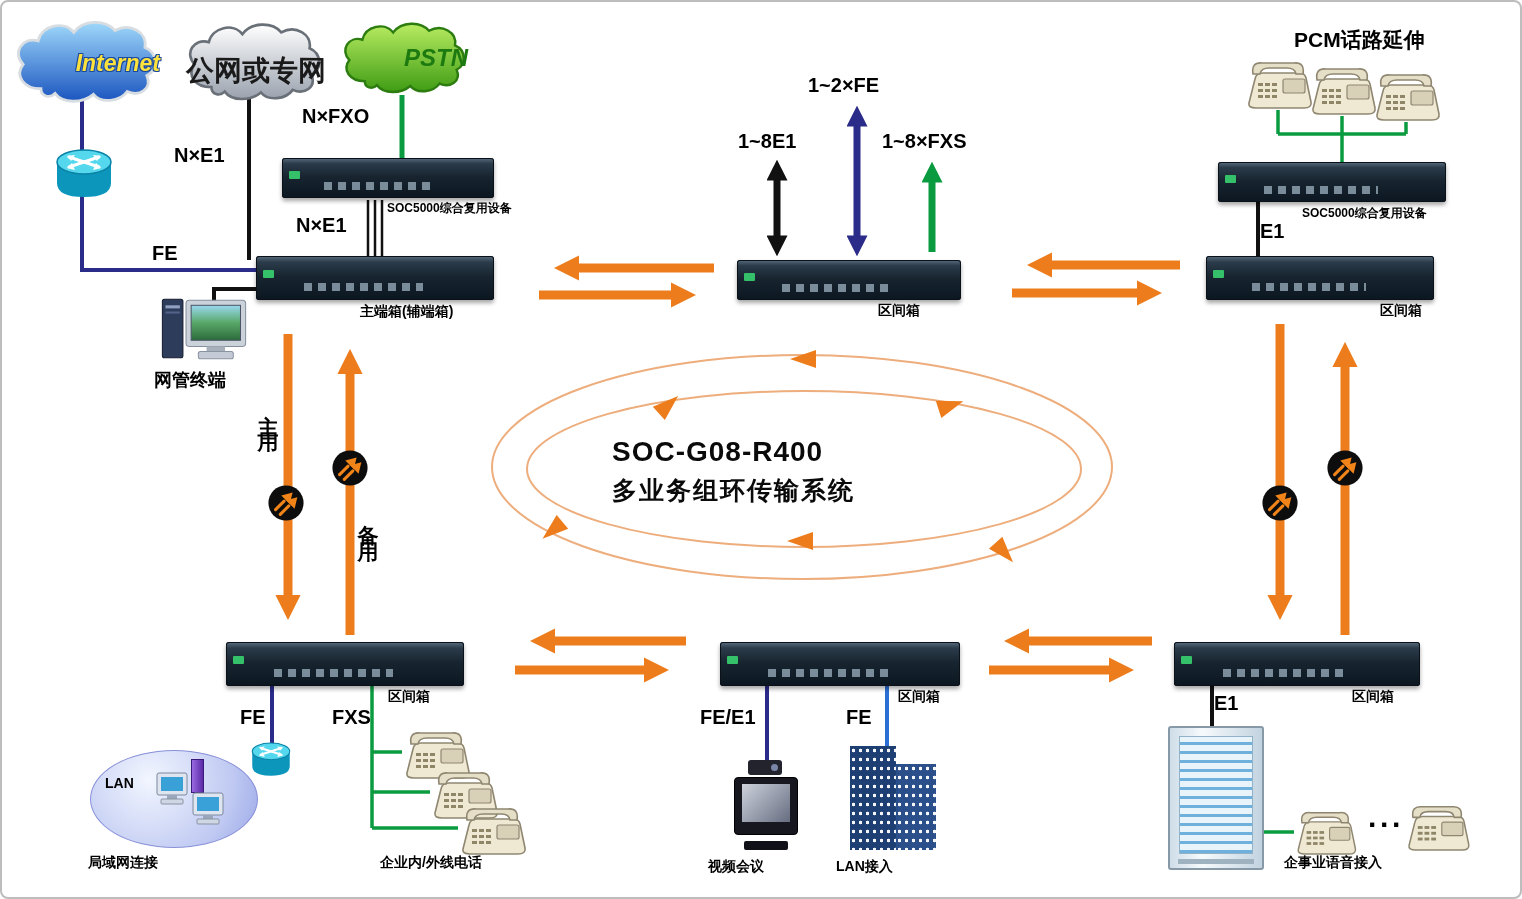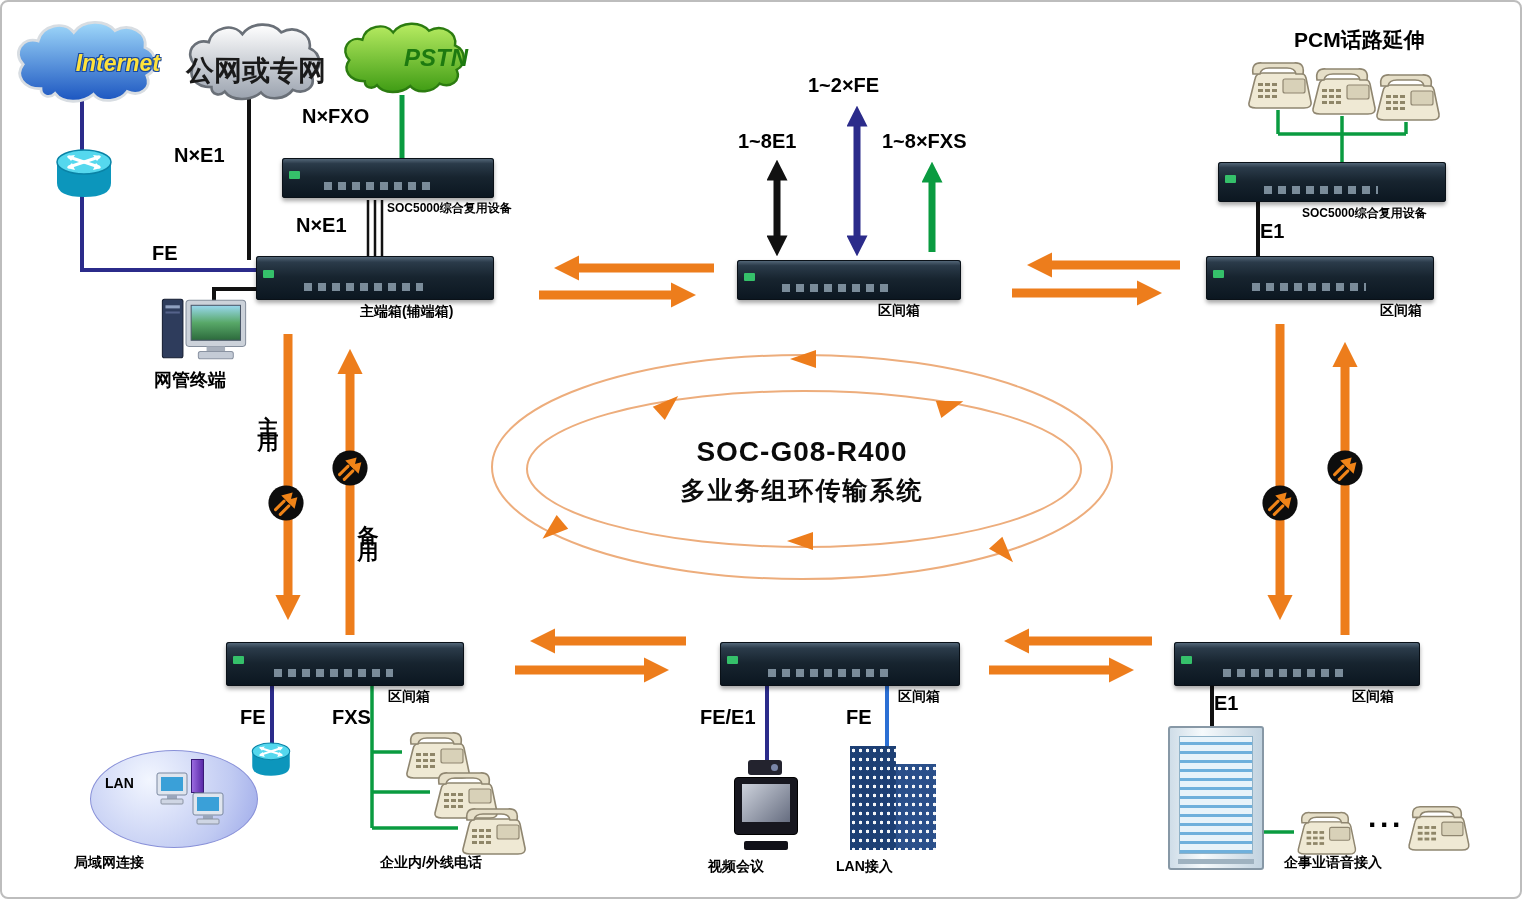--- a/index.html
+++ b/index.html
@@ -4,21 +4,21 @@
 <style>
   *{margin:0;padding:0;box-sizing:border-box}
   body{font-family:"Liberation Sans","DejaVu Sans",sans-serif;background:#fff}
   .stage{position:relative;width:1522px;height:899px;background:#fff;border:2px solid #bdbdbd;border-radius:8px;overflow:hidden}
   .abs{position:absolute}
   .wires{position:absolute;left:0;top:0;width:1522px;height:899px}
   .lbl{position:absolute;font-size:20px;font-weight:700;color:#000;white-space:nowrap}
   .lbl-sm{font-size:12px}
   .cap{position:absolute;font-size:14px;font-weight:700;color:#000;white-space:nowrap}
   .vtext{position:absolute;writing-mode:vertical-rl;text-orientation:upright;letter-spacing:18px;font-size:21px;font-weight:700;color:#000}
-  .ring-title{position:absolute;left:610px;top:434px;width:380px;text-align:center;color:#0a0a0a}
+  .ring-title{position:absolute;left:610px;top:434px;width:380px;color:#0a0a0a}
   .ring-title .t1{font-size:28px;font-weight:800;letter-spacing:1px}
   .ring-title .t2{font-size:25px;font-weight:800;margin-top:6px;letter-spacing:2px}
   .rack{position:absolute;border-radius:3px;
     background:linear-gradient(180deg,#5a6e80 0,#2b3b4a 14%,#17242f 48%,#0b1620 100%);
     box-shadow:0 3px 4px rgba(0,0,0,.35), inset 0 0 0 1px #0a1118}
   .rack::before{content:"";position:absolute;left:7px;top:32%;width:11px;height:8px;background:#35c06a;border-radius:1px}
   .rack::after{content:"";position:absolute;left:20%;bottom:20%;width:50%;height:8px;opacity:.75;
     background:repeating-linear-gradient(90deg,#9db0bf 0 8px,rgba(0,0,0,0) 8px 14px)}
   .cloud-txt{position:absolute;left:0;right:0;text-align:right}
   .internet-txt{top:36px;color:#ffe23c;font-style:italic;font-weight:800;font-size:23px;
@@ -298,21 +298,21 @@
   <div class="lan-cloud">
     <span class="lan-txt">LAN</span>
     <div class="tower"></div>
     <svg class="abs" style="left:62px;top:20px" width="40" height="36" viewBox="0 0 40 36">
         <use href="#minipc"></use>
       </svg>
     <svg class="abs" style="left:98px;top:40px" width="40" height="36" viewBox="0 0 40 36">
         <use href="#minipc"></use>
       </svg>
   </div>
-  <span class="cap" style="left:72px;top:852px">局域网连接</span>
+  <span class="cap" style="left:86px;top:852px">局域网连接</span>
 
   <svg class="abs" style="left:396px;top:726px" width="76" height="52" viewBox="0 0 76 52">
       <use href="#phone"></use>
     </svg>
   <svg class="abs" style="left:424px;top:766px" width="76" height="52" viewBox="0 0 76 52">
       <use href="#phone"></use>
     </svg>
   <svg class="abs" style="left:452px;top:802px" width="76" height="52" viewBox="0 0 76 52">
       <use href="#phone"></use>
     </svg>

